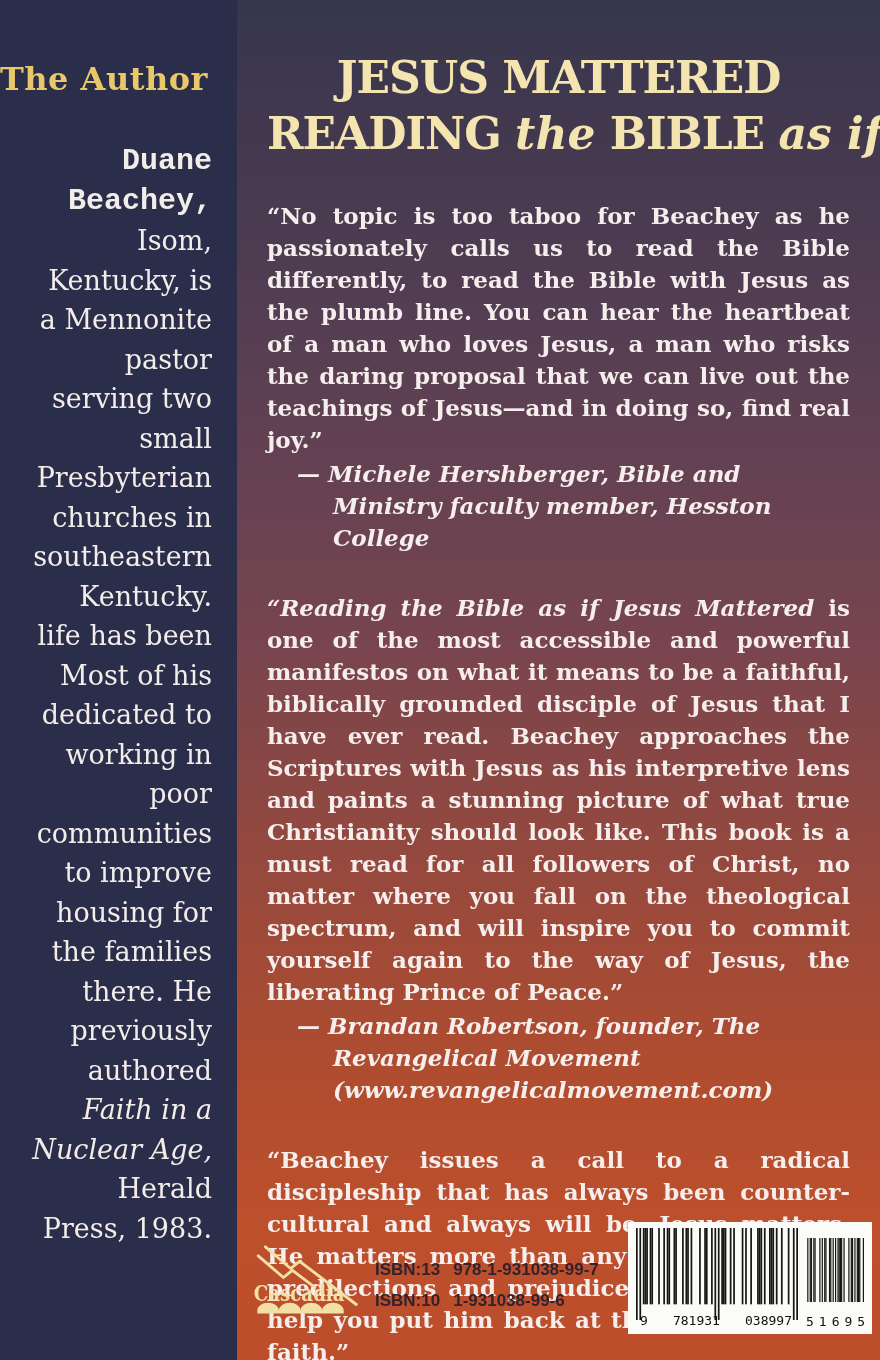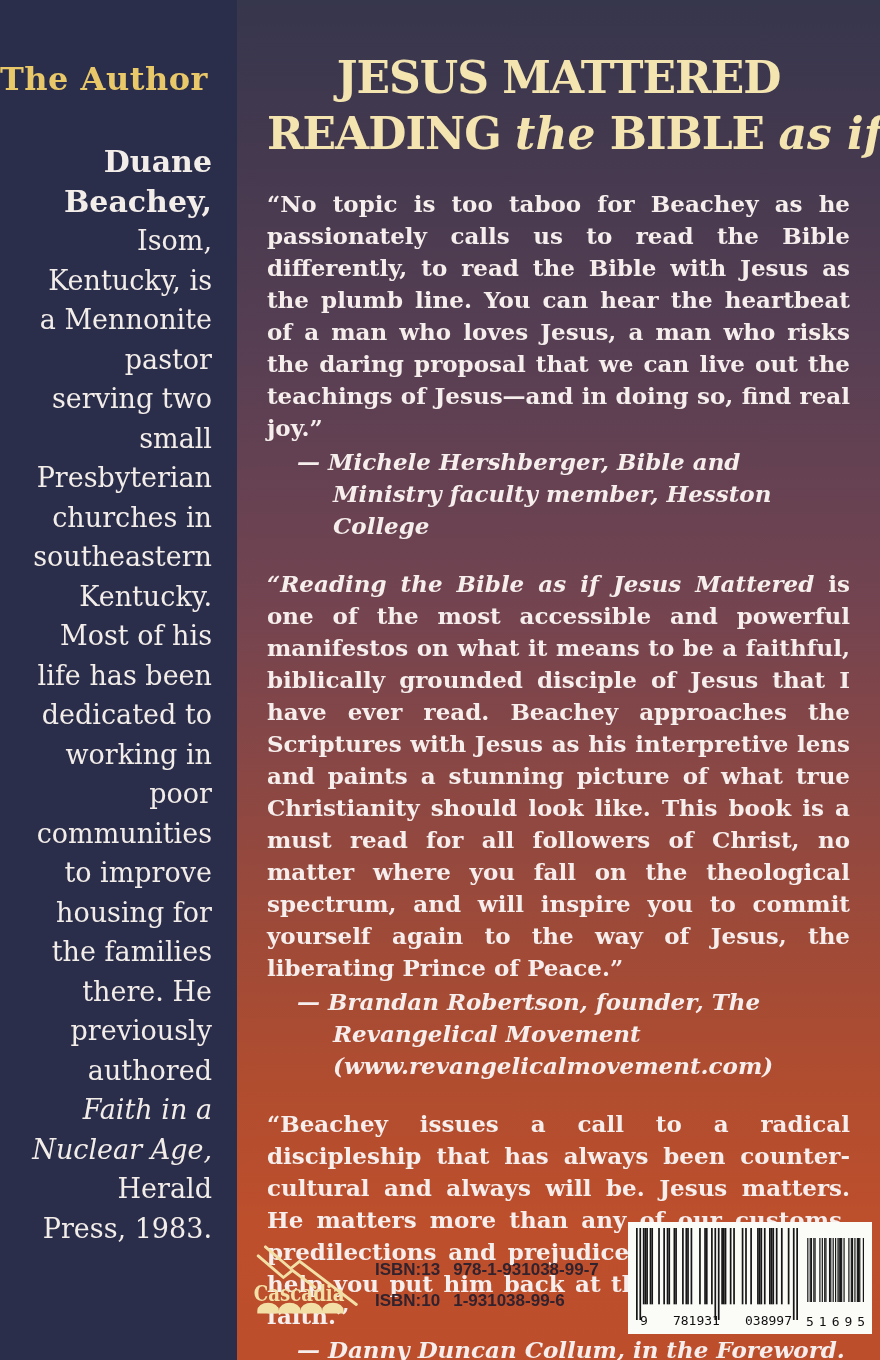--- a/index.html
+++ b/index.html
@@ -11,29 +11,29 @@
       #744450 45%, #8a4744 57%, #9f4a38 69%, #b14d2f 80%,
       #bd4f2c 90%, #bc4e2c 100%);
   }
   
   .sidebar{position:absolute;left:0;top:0;width:237px;height:100%;background:#2b2e4a;z-index:2;}
   .sidebar-heading{margin-top:60px;padding-right:25px;
     font-size:32px;font-weight:bold;color:#e9c869;letter-spacing:.5px;}
   .bio{margin-top:44px;padding-right:25px;text-align:right;
     color:#f3edea;font-size:27px;line-height:39.5px;font-weight:500;}
   .bio div{white-space:nowrap;}
-  .bio .run-bold{font-weight:bold;font-size:30px;}
+  .bio .run-bold{font-weight:bold;font-size:30px;font-family:Liberation Mono, monospace;}
   .bio .run-italic{font-style:italic;text-align:right;}
   
   .main{position:absolute;left:237px;top:0;right:0;bottom:0;padding:50px 30px 0 30px;color:#f5eeec;}
   .title{text-align:center;color:#f3e4b0;font-weight:bold;
     font-size:44px;line-height:56px;letter-spacing:-1px;}
   .title-line{white-space:nowrap;}
   .title .run-italic{font-style:italic;letter-spacing:0;}
-  .quote{margin-top:26px;}
+  .quote{margin-top:38px;}
   .quote-body{font-size:23px;line-height:32px;font-weight:bold;text-align:justify;}
   .quote-body .run-italic{font-style:italic;}
   .quote-attr{margin-top:2px;margin-left:66px;text-indent:-36px;
     font-size:23px;line-height:32px;font-weight:bold;font-style:italic;text-align:left;}
   
   .footer{position:absolute;left:237px;right:0;top:1222px;height:138px;z-index:3;}
   .logo{position:absolute;left:14px;top:10px;width:108px;height:100px;}
   .isbns{position:absolute;left:138px;top:32px;
     font-family:"Liberation Sans",sans-serif;font-weight:bold;
     font-size:17px;line-height:31px;color:#31222d;}
@@ -63,22 +63,22 @@
         <div class="run-normal">Isom,</div>
         <div class="run-normal">Kentucky, is</div>
         <div class="run-normal">a Mennonite</div>
         <div class="run-normal">pastor</div>
         <div class="run-normal">serving two</div>
         <div class="run-normal">small</div>
         <div class="run-normal">Presbyterian</div>
         <div class="run-normal">churches in</div>
         <div class="run-normal">southeastern</div>
         <div class="run-normal">Kentucky.</div>
+        <div class="run-normal">life has been</div>
         <div class="run-normal">Most of his</div>
-        <div class="run-normal">life has been</div>
         <div class="run-normal">dedicated to</div>
         <div class="run-normal">working in</div>
         <div class="run-normal">poor</div>
         <div class="run-normal">communities</div>
         <div class="run-normal">to improve</div>
         <div class="run-normal">housing for</div>
         <div class="run-normal">the families</div>
         <div class="run-normal">there. He</div>
         <div class="run-normal">previously</div>
         <div class="run-normal">authored</div>

